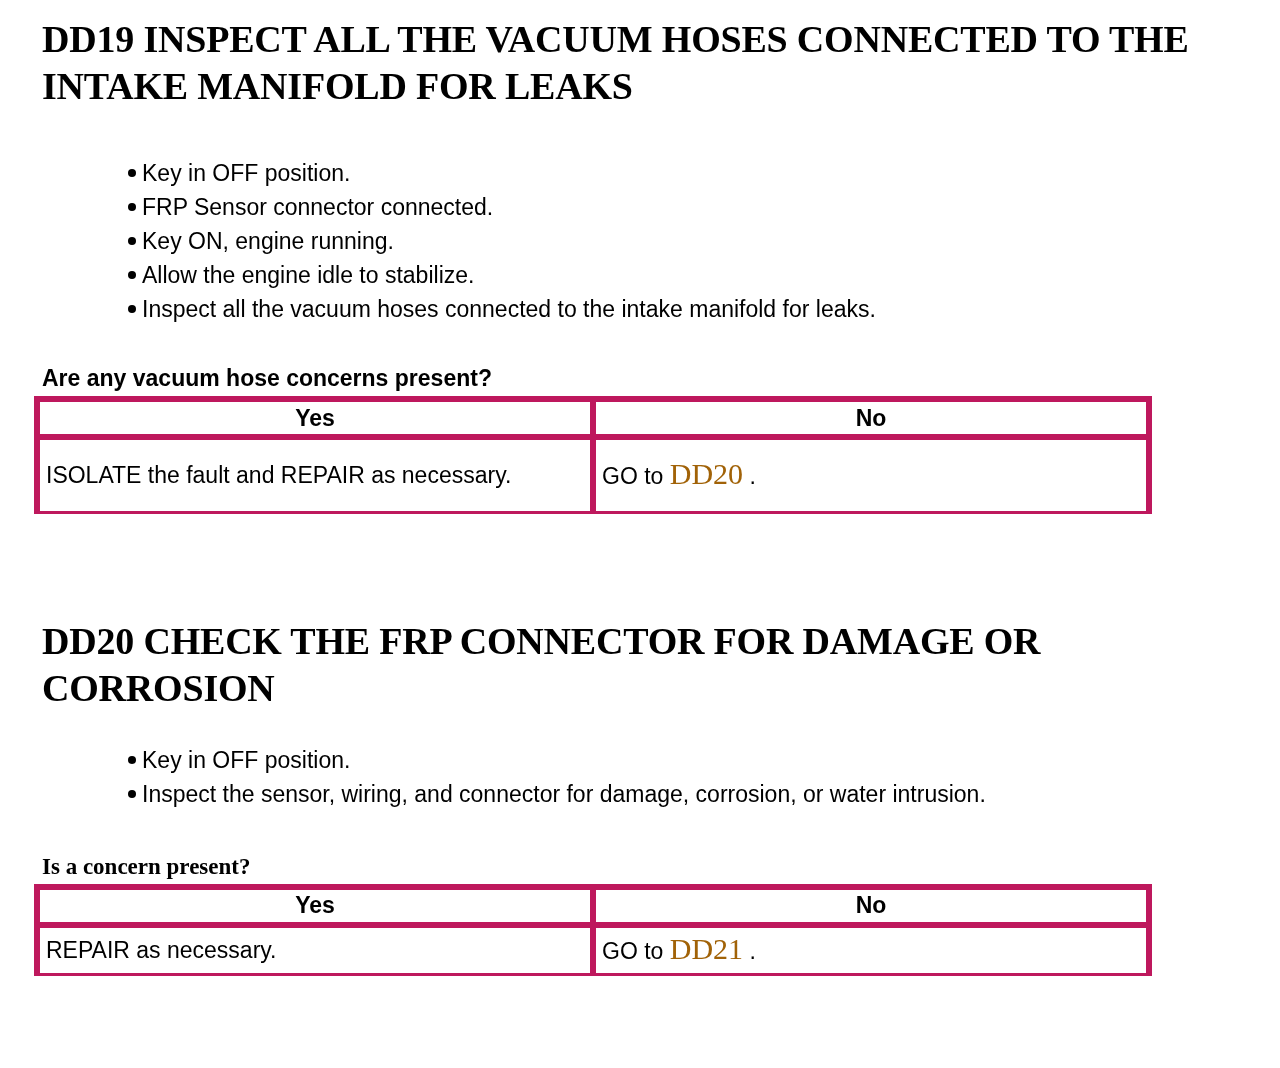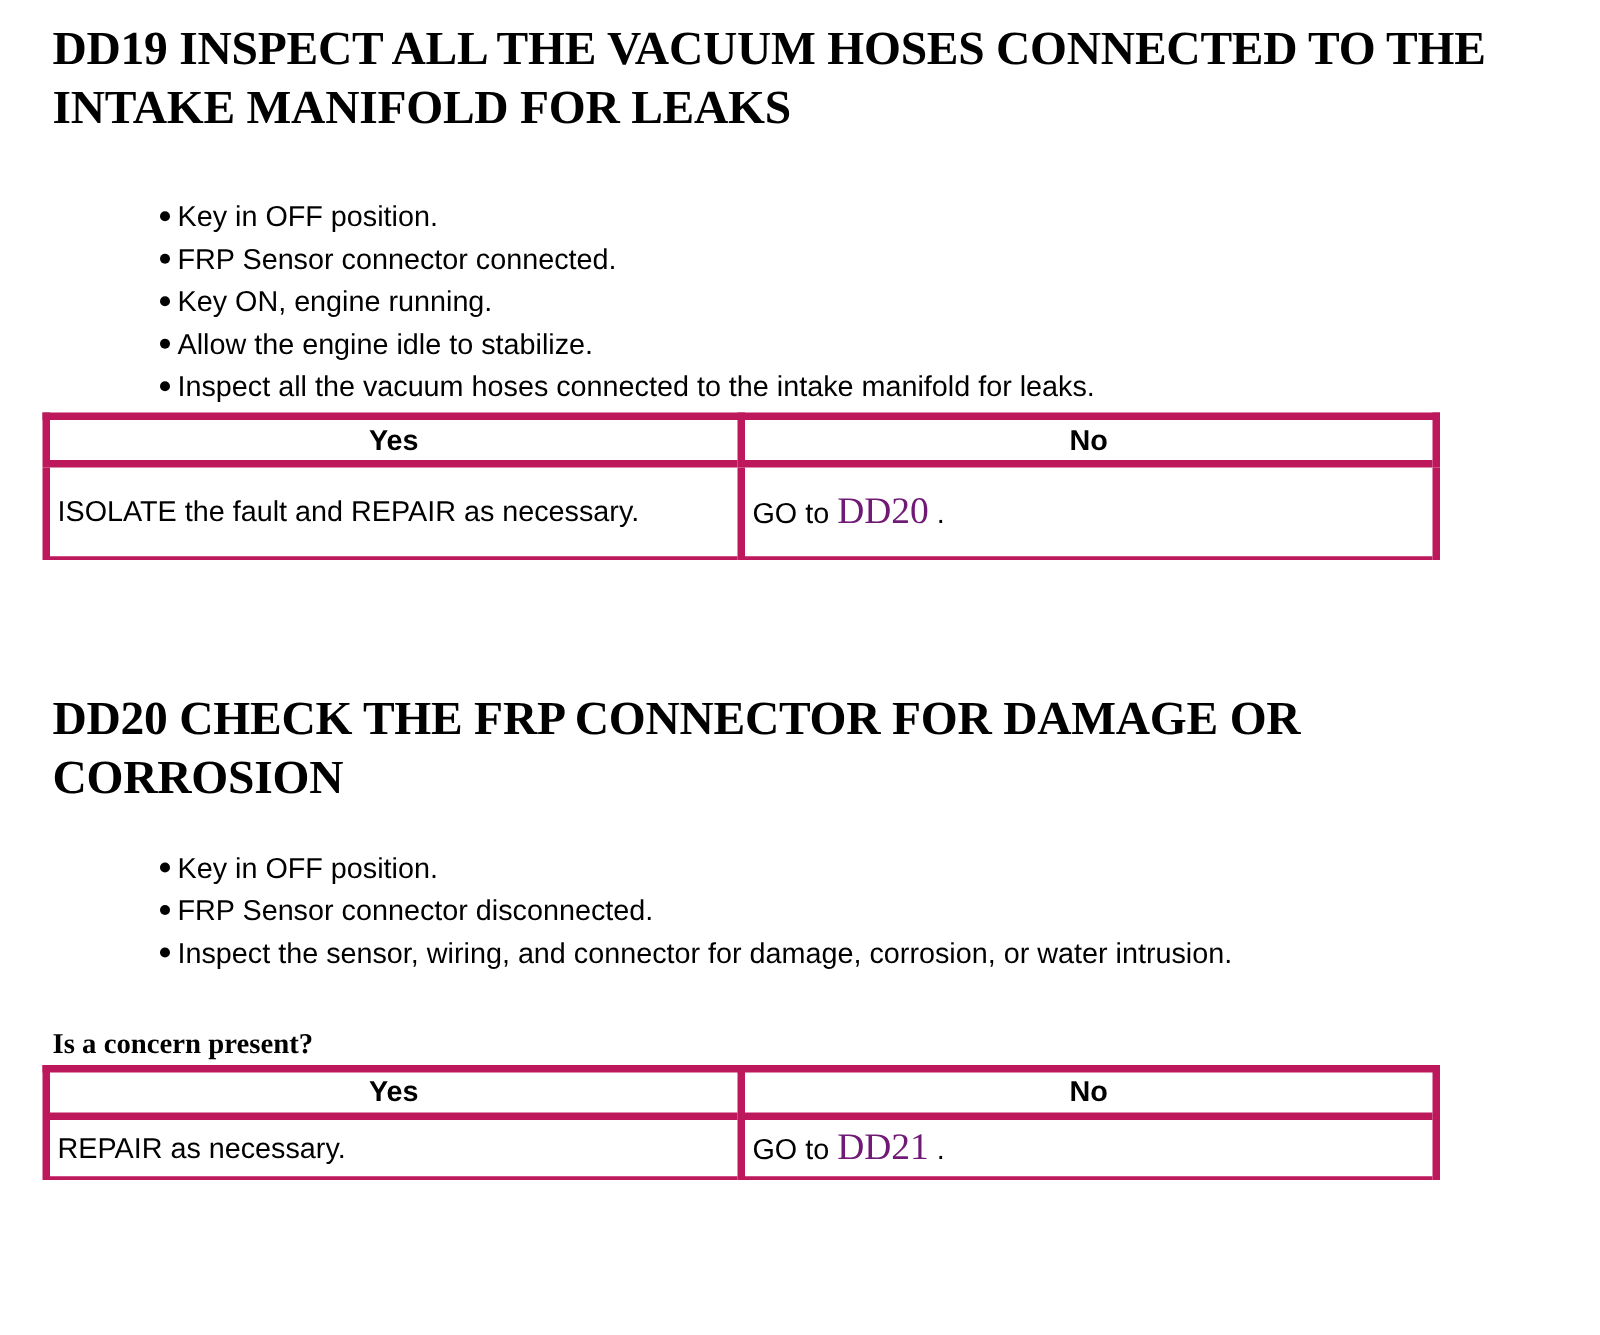--- a/index.html
+++ b/index.html
@@ -75,21 +75,21 @@
     padding: 0 6px;
     border-bottom-width: 3px;
   }
   table.t1 td { height: 75px; }
   table.t2 td { height: 50px; }
 
   .no-text { white-space: pre-wrap; }
   .ref-link {
     font-family: "Liberation Serif", serif;
     font-size: 30px;
-    color: #701a75;
+    color: #a16207;
     text-decoration: none;
     cursor: pointer;
     margin-top: 15px;
   }
 
   .sec2 .heading { margin-top: 104px; }
   .sec2 .bullets { margin-top: 31px; }
   .sec2 .question { margin-top: 42px; font-family: Liberation Serif, serif; }
   .sec2 table.decision { margin-top: 3px; }
 </style>
@@ -102,20 +102,21 @@
     <h1 class="heading">DD19 INSPECT ALL THE VACUUM HOSES CONNECTED TO THE INTAKE MANIFOLD FOR LEAKS</h1>
 
     <ul class="bullets">
       <li>Key in OFF position.</li>
       <li>FRP Sensor connector connected.</li>
       <li>Key ON, engine running.</li>
       <li>Allow the engine idle to stabilize.</li>
       <li>Inspect all the vacuum hoses connected to the intake manifold for leaks.</li>
     </ul>
 
+    <div class="question">Are any vacuum hose concerns present?</div>
 
     <table class="decision t1">
       <thead>
         <tr>
           <th>Yes</th>
           <th>No</th>
         </tr>
       </thead>
       <tbody>
         <tr>
@@ -126,21 +127,20 @@
         </tr>
       </tbody>
     </table>
   </div>
 
   <div class="sec2">
     <h1 class="heading">DD20 CHECK THE FRP CONNECTOR FOR DAMAGE OR CORROSION</h1>
 
     <ul class="bullets">
       <li>Key in OFF position.</li>
-      <li>FRP Sensor connector disconnected.</li>
       <li>Inspect the sensor, wiring, and connector for damage, corrosion, or water intrusion.</li>
     </ul>
 
     <div class="question">Is a concern present?</div>
 
     <table class="decision t2">
       <thead>
         <tr>
           <th>Yes</th>
           <th>No</th>

